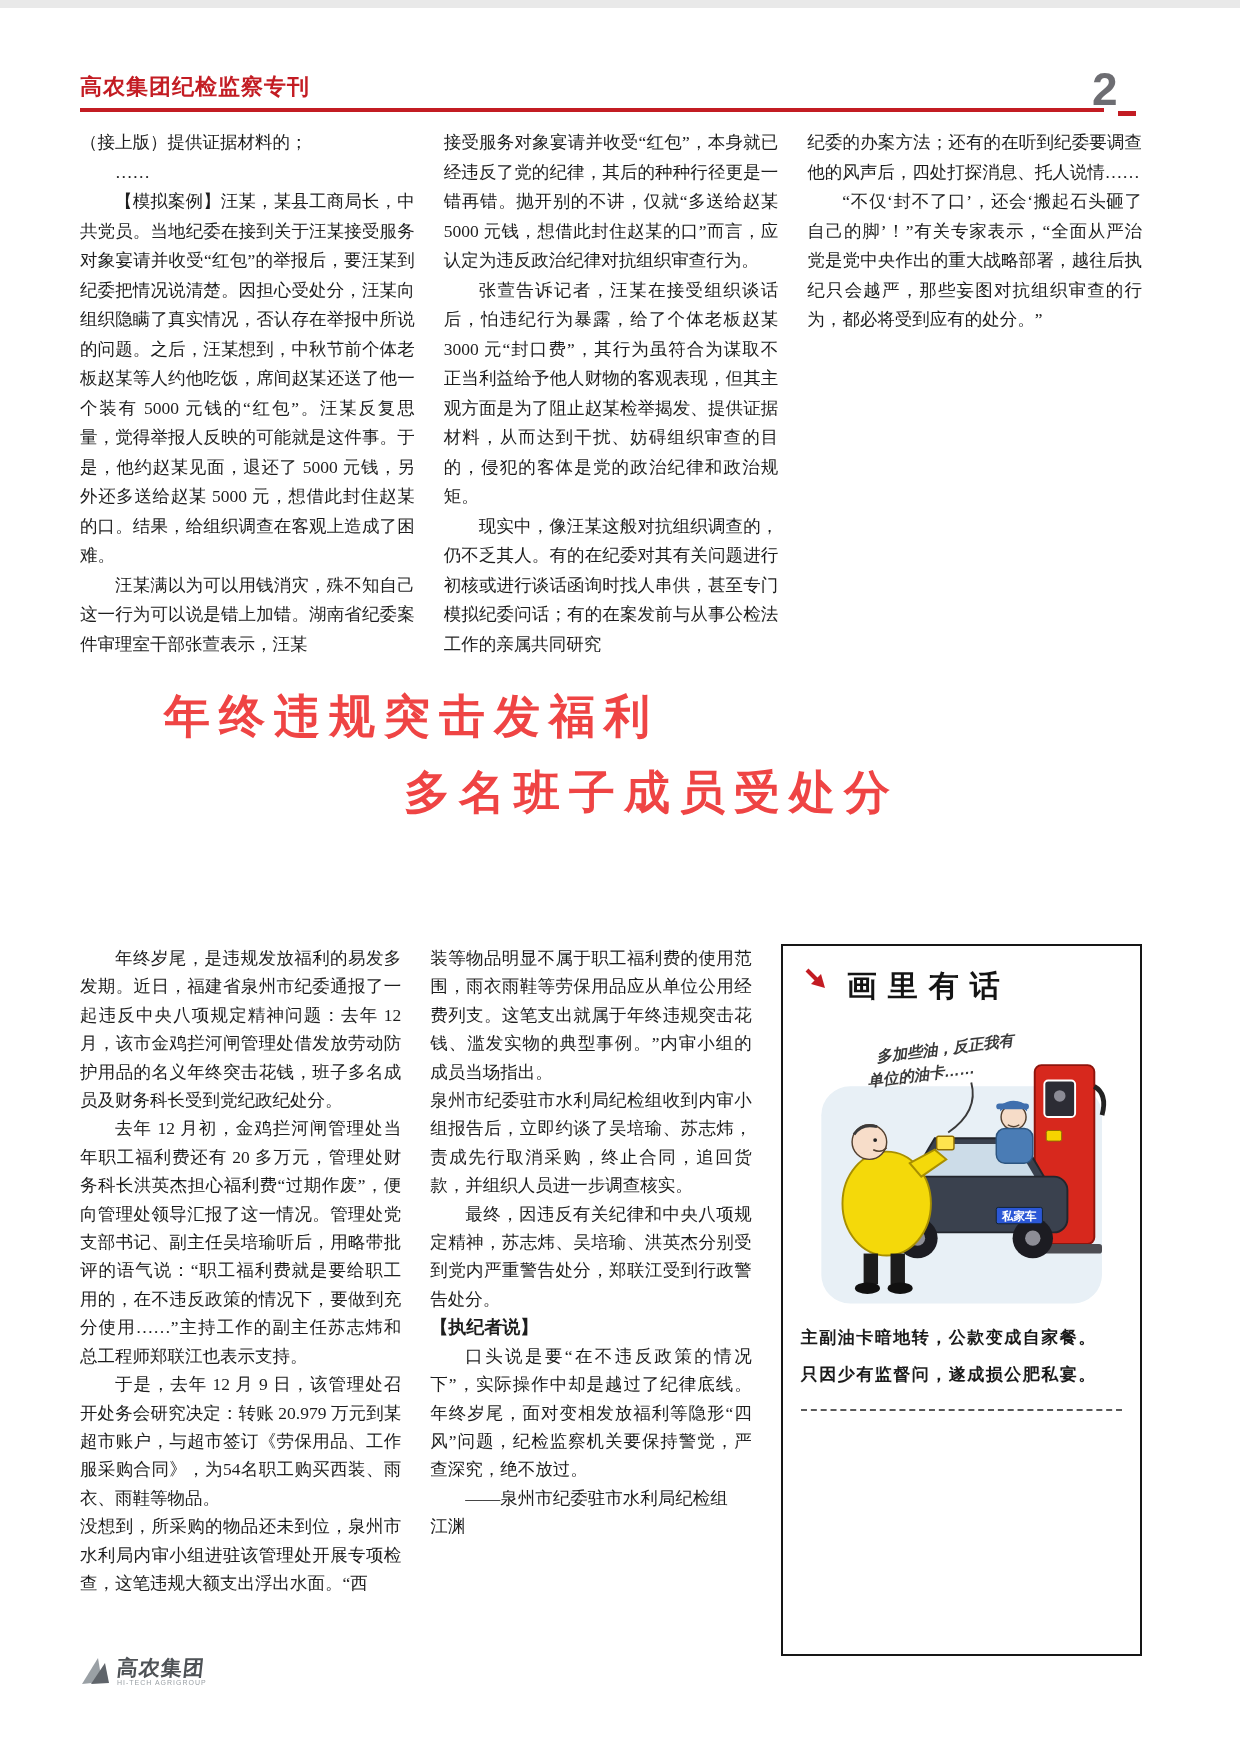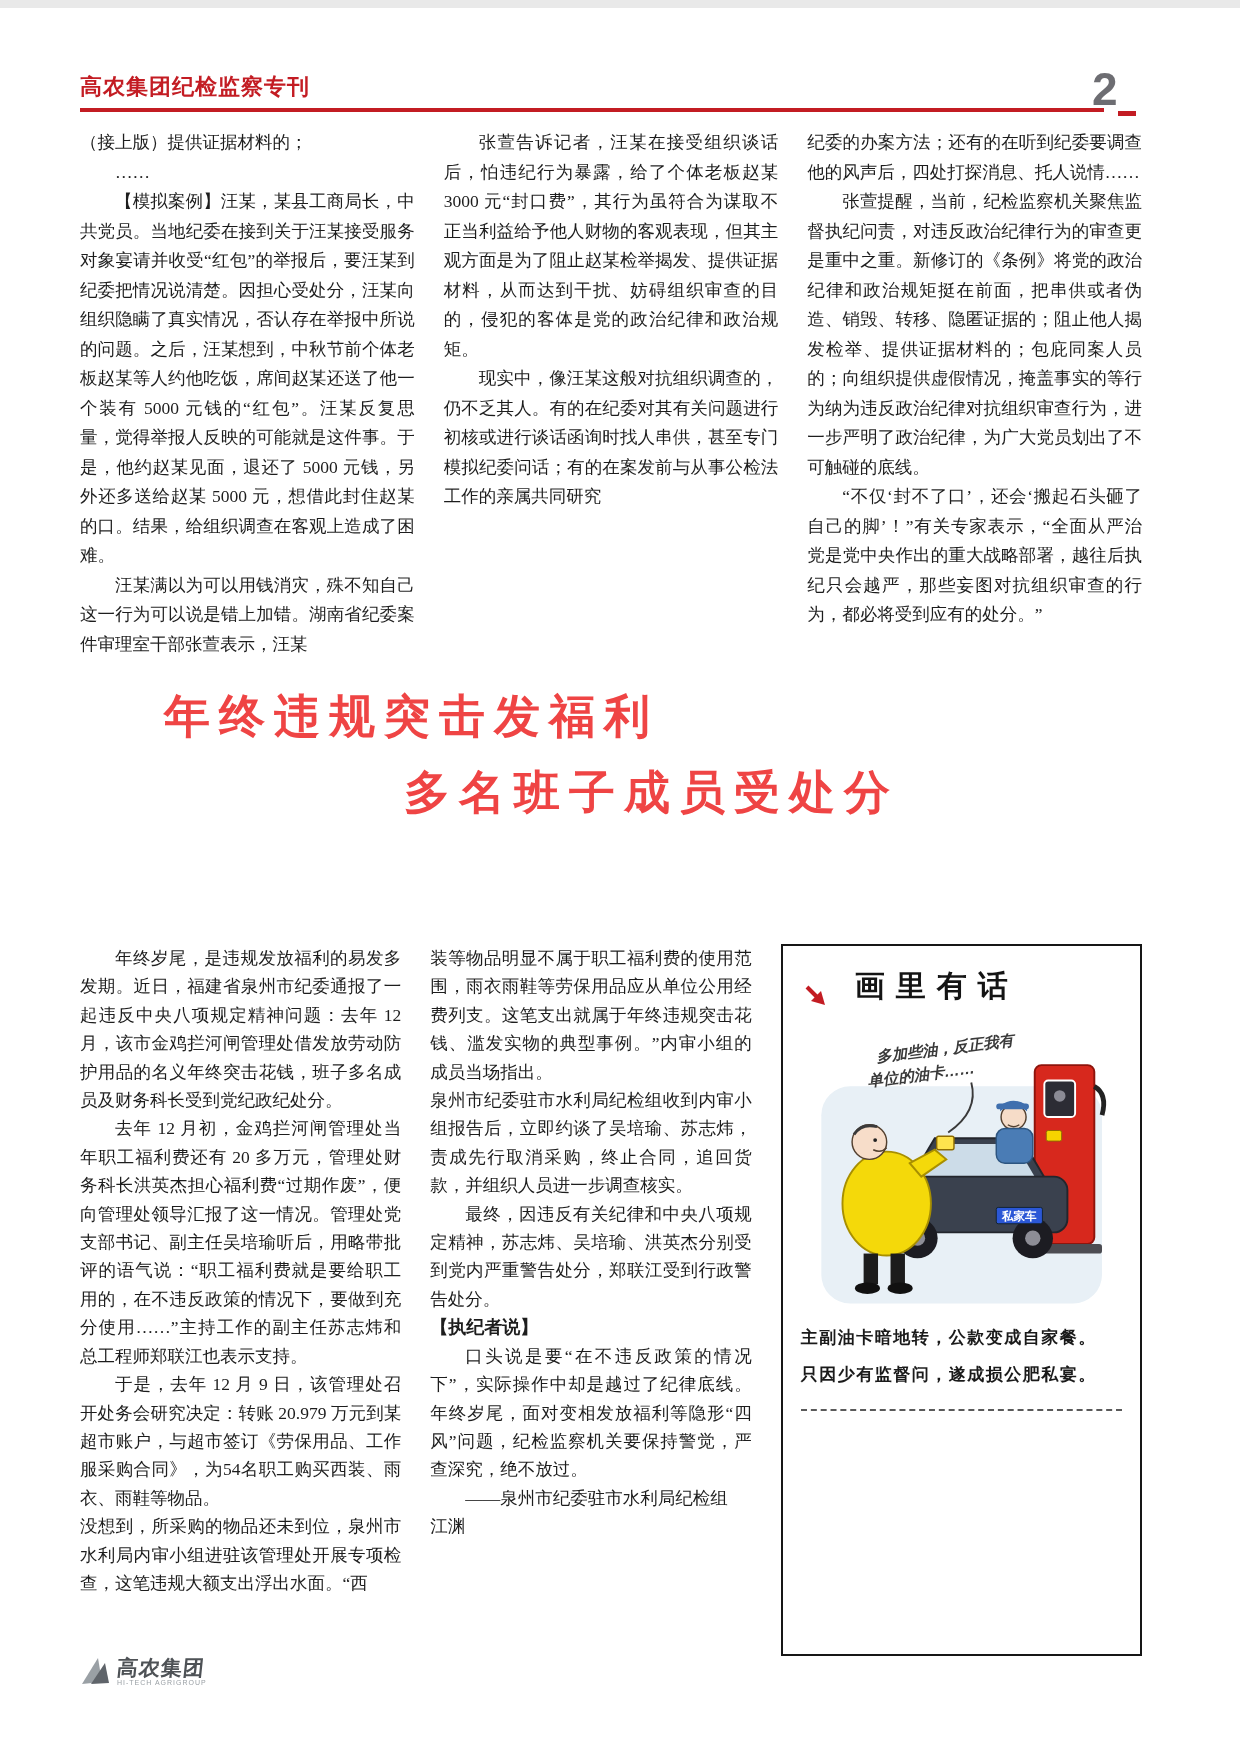--- a/index.html
+++ b/index.html
@@ -45,21 +45,21 @@
     font-family:"Liberation Sans","DejaVu Sans",sans-serif;
     font-weight:bold; font-size:18px; margin:26px 0 8px; text-indent:0;
   }
   .attribution { text-indent:2em; }
 
   
   .talk-box {
     box-sizing:border-box; flex:1 1 0; border:2px solid #161616;
     padding:16px 18px 0 18px; height:712px; background:#fff;
   }
-  .talk-box-titlerow { display:flex; align-items:flex-end; gap:28px; margin:4px 0 12px 2px; }
+  .talk-box-titlerow { display:flex; align-items:flex-start; gap:20px; margin:4px 0 12px 2px; }
   .arrow-icon { width:24px; height:24px; flex:0 0 auto; }
   .box-title {
     font-family:"Liberation Sans","DejaVu Sans",sans-serif;
     font-weight:900; font-size:30px; letter-spacing:11px; color:#141414; white-space:nowrap;
   }
   .cartoon { width:100%; height:298px; display:block; }
   .caption p {
     margin:4px 0 0 0; font-family:"Liberation Sans","DejaVu Sans",sans-serif;
     font-weight:bold; font-size:17px; line-height:33px; letter-spacing:1.5px; color:#1a1a1a;
     text-align:left;
@@ -92,26 +92,26 @@
   <div class="page-number-dash"></div>
 
   <section class="top-article">
     <div class="col">
       <p class="noind">（接上版）提供证据材料的；</p>
       <p class="ind">……</p>
       <p class="ind">【模拟案例】汪某，某县工商局长，中共党员。当地纪委在接到关于汪某接受服务对象宴请并收受“红包”的举报后，要汪某到纪委把情况说清楚。因担心受处分，汪某向组织隐瞒了真实情况，否认存在举报中所说的问题。之后，汪某想到，中秋节前个体老板赵某等人约他吃饭，席间赵某还送了他一个装有 5000 元钱的“红包”。汪某反复思量，觉得举报人反映的可能就是这件事。于是，他约赵某见面，退还了 5000 元钱，另外还多送给赵某 5000 元，想借此封住赵某的口。结果，给组织调查在客观上造成了困难。</p>
       <p class="ind">汪某满以为可以用钱消灾，殊不知自己这一行为可以说是错上加错。湖南省纪委案件审理室干部张萱表示，汪某</p>
     </div>
     <div class="col">
+      <p class="noind">接受服务对象宴请并收受“红包”，本身就已经违反了党的纪律，其后的种种行径更是一错再错。抛开别的不讲，仅就“多送给赵某 5000 元钱，想借此封住赵某的口”而言，应认定为违反政治纪律对抗组织审查行为。</p>
       <p class="ind">张萱告诉记者，汪某在接受组织谈话后，怕违纪行为暴露，给了个体老板赵某 3000 元“封口费”，其行为虽符合为谋取不正当利益给予他人财物的客观表现，但其主观方面是为了阻止赵某检举揭发、提供证据材料，从而达到干扰、妨碍组织审查的目的，侵犯的客体是党的政治纪律和政治规矩。</p>
       <p class="ind">现实中，像汪某这般对抗组织调查的，仍不乏其人。有的在纪委对其有关问题进行初核或进行谈话函询时找人串供，甚至专门模拟纪委问话；有的在案发前与从事公检法工作的亲属共同研究</p>
     </div>
     <div class="col">
       <p class="noind">纪委的办案方法；还有的在听到纪委要调查他的风声后，四处打探消息、托人说情……</p>
-      <p class="ind">张萱提醒，当前，纪检监察机关聚焦监督执纪问责，对违反政治纪律行为的审查更是重中之重。新修订的《条例》将党的政治纪律和政治规矩挺在前面，把串供或者伪造、销毁、转移、隐匿证据的；阻止他人揭发检举、提供证据材料的；包庇同案人员的；向组织提供虚假情况，掩盖事实的等行为纳为违反政治纪律对抗组织审查行为，进一步严明了政治纪律，为广大党员划出了不可触碰的底线。</p>
       <p class="ind">“不仅‘封不了口’，还会‘搬起石头砸了自己的脚’！”有关专家表示，“全面从严治党是党中央作出的重大战略部署，越往后执纪只会越严，那些妄图对抗组织审查的行为，都必将受到应有的处分。”</p>
     </div>
   </section>
 
   <h1 class="headline" style="margin:0;">
     <div class="l1">年终违规突击发福利</div>
     <div class="l2">多名班子成员受处分</div>
   </h1>
 
   <section class="lower">

